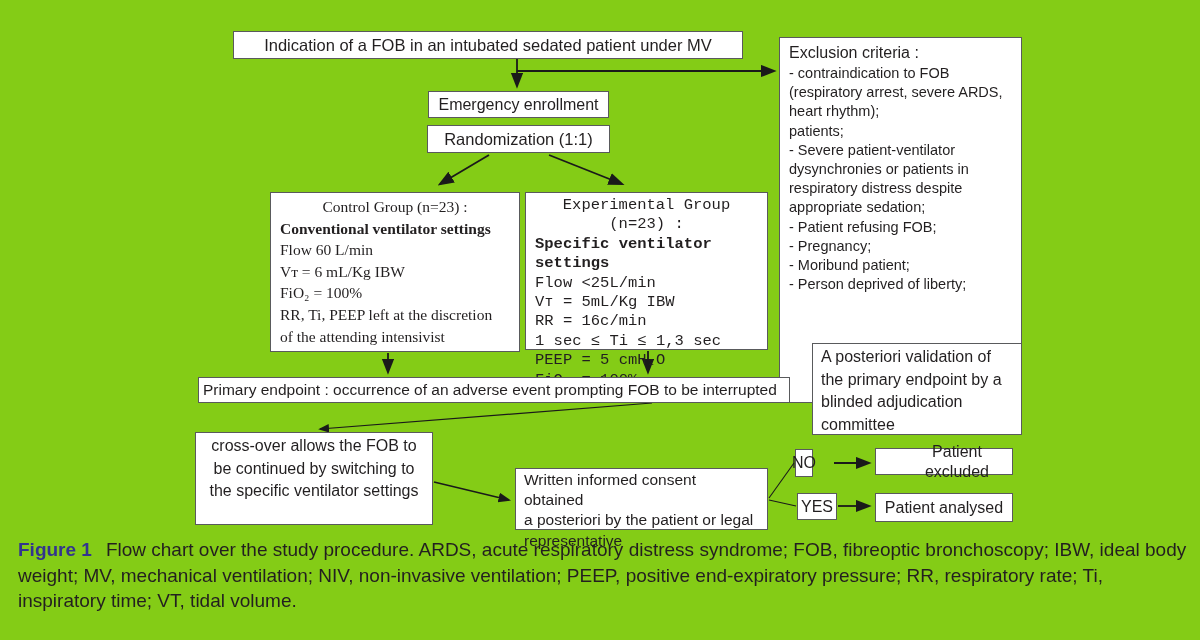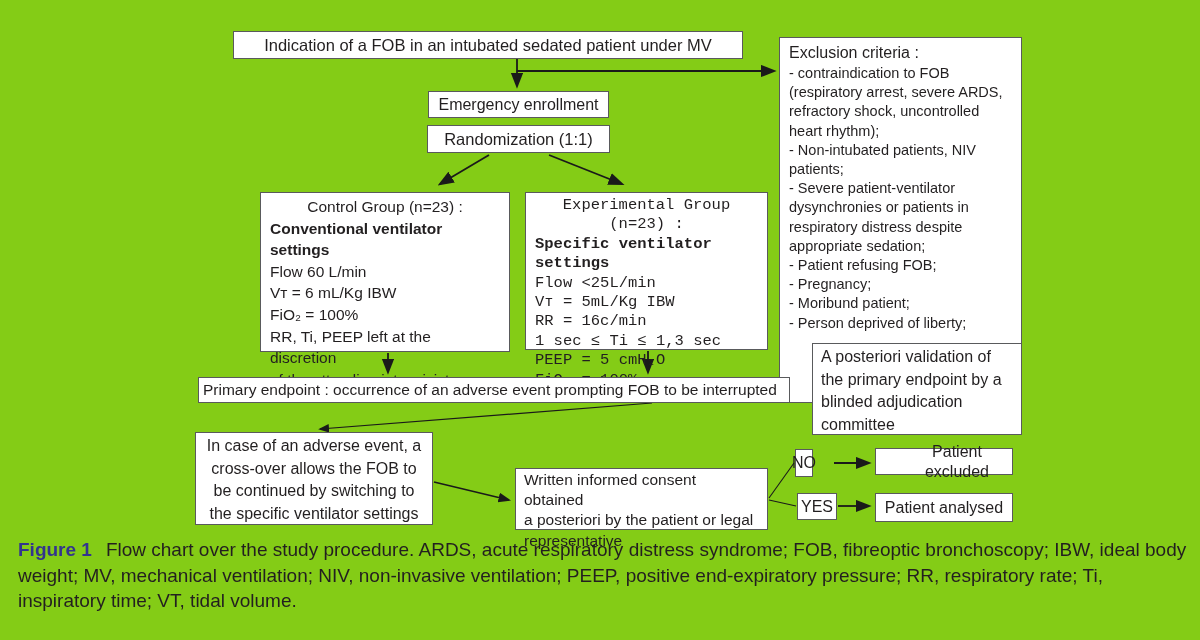--- a/index.html
+++ b/index.html
@@ -13,21 +13,21 @@
   }
   .center { display:flex; align-items:center; justify-content:center; text-align:center; }
   
   .b-indication { left:233px; top:31px; width:510px; height:28px; font-size:16.5px; }
   .b-exclusion  { left:779px; top:37px; width:243px; height:366px; padding:5px 9px; font-size:14.5px; }
   .b-exclusion .box-title { font-size:16px; margin-bottom:1px; }
   .b-exclusion .ln { line-height:19.2px; }
   .b-emergency  { left:428px; top:91px; width:181px; height:27px; font-size:16px; }
   .b-random     { left:427px; top:125px; width:183px; height:28px; font-size:16.5px; }
   .b-group      { font-size:15.5px; padding:3px 9px; }
-  .b-control    { left:260px; top:192px; width:250px; height:160px; }
+  .b-control    { left:270px; top:192px; width:250px; height:160px;font-family:Liberation Serif, serif; }
   .b-control .ln, .b-control .box-sub, .b-control .box-title { line-height:21.6px; }
   .b-experimental { left:525px; top:192px; width:243px; height:158px;font-family:Liberation Mono, monospace; }
   .b-experimental .ln, .b-experimental .box-sub, .b-experimental .box-title { line-height:19.4px; }
   .b-group .box-title { text-align:center; }
   .b-group .box-sub { font-weight:bold; }
   .b-primary   { left:198px; top:377px; width:592px; height:26px; font-size:15.5px;
                  display:flex; align-items:center; padding-left:4px; }
   .b-validation { left:812px; top:343px; width:210px; height:92px; padding:2px 8px; font-size:16px; }
   .b-validation .ln { line-height:22.5px; }
   .b-crossover { left:195px; top:432px; width:238px; height:93px; padding:2px 4px; font-size:16px; }
@@ -81,23 +81,21 @@
     <line x1="838" y1="506" x2="869" y2="506" stroke="#1a1a1a" stroke-width="1.8" marker-end="url(#ah)"></line>
   </svg>
 
   <div class="box center b-indication">Indication of a FOB in an intubated sedated patient under MV</div>
 
   <div class="box b-exclusion">
     <div class="box-title">Exclusion criteria :</div>
     <div>
         <div class="ln"> - contraindication to FOB</div>
         <div class="ln">(respiratory arrest, severe ARDS,</div>
-        <div class="ln">refractory shock, uncontrolled</div>
         <div class="ln">heart rhythm);</div>
-        <div class="ln">- Non-intubated patients, NIV</div>
         <div class="ln">patients;</div>
         <div class="ln">- Severe patient-ventilator</div>
         <div class="ln">dysynchronies or patients in</div>
         <div class="ln">respiratory distress despite</div>
         <div class="ln">appropriate sedation;</div>
         <div class="ln">- Patient refusing FOB;</div>
         <div class="ln">- Pregnancy;</div>
         <div class="ln">- Moribund patient;</div>
         <div class="ln">- Person deprived of liberty;</div>
       </div>
@@ -135,21 +133,20 @@
   <div class="box b-primary">Primary endpoint : occurrence of an adverse event prompting  FOB to be interrupted</div>
 
   <div class="box b-validation">
       <div class="ln">A posteriori validation of</div>
       <div class="ln">the primary endpoint by a</div>
       <div class="ln">blinded adjudication</div>
       <div class="ln">committee</div>
     </div>
 
   <div class="box b-crossover">
-      <div class="ln">In case of an adverse event, a</div>
       <div class="ln">cross-over allows the FOB to</div>
       <div class="ln">be continued by switching to</div>
       <div class="ln">the specific ventilator settings</div>
     </div>
 
   <div class="box b-consent">
       <div class="ln">Written informed consent obtained</div>
       <div class="ln">a posteriori by the patient or legal</div>
       <div class="ln">representative</div>
     </div>

